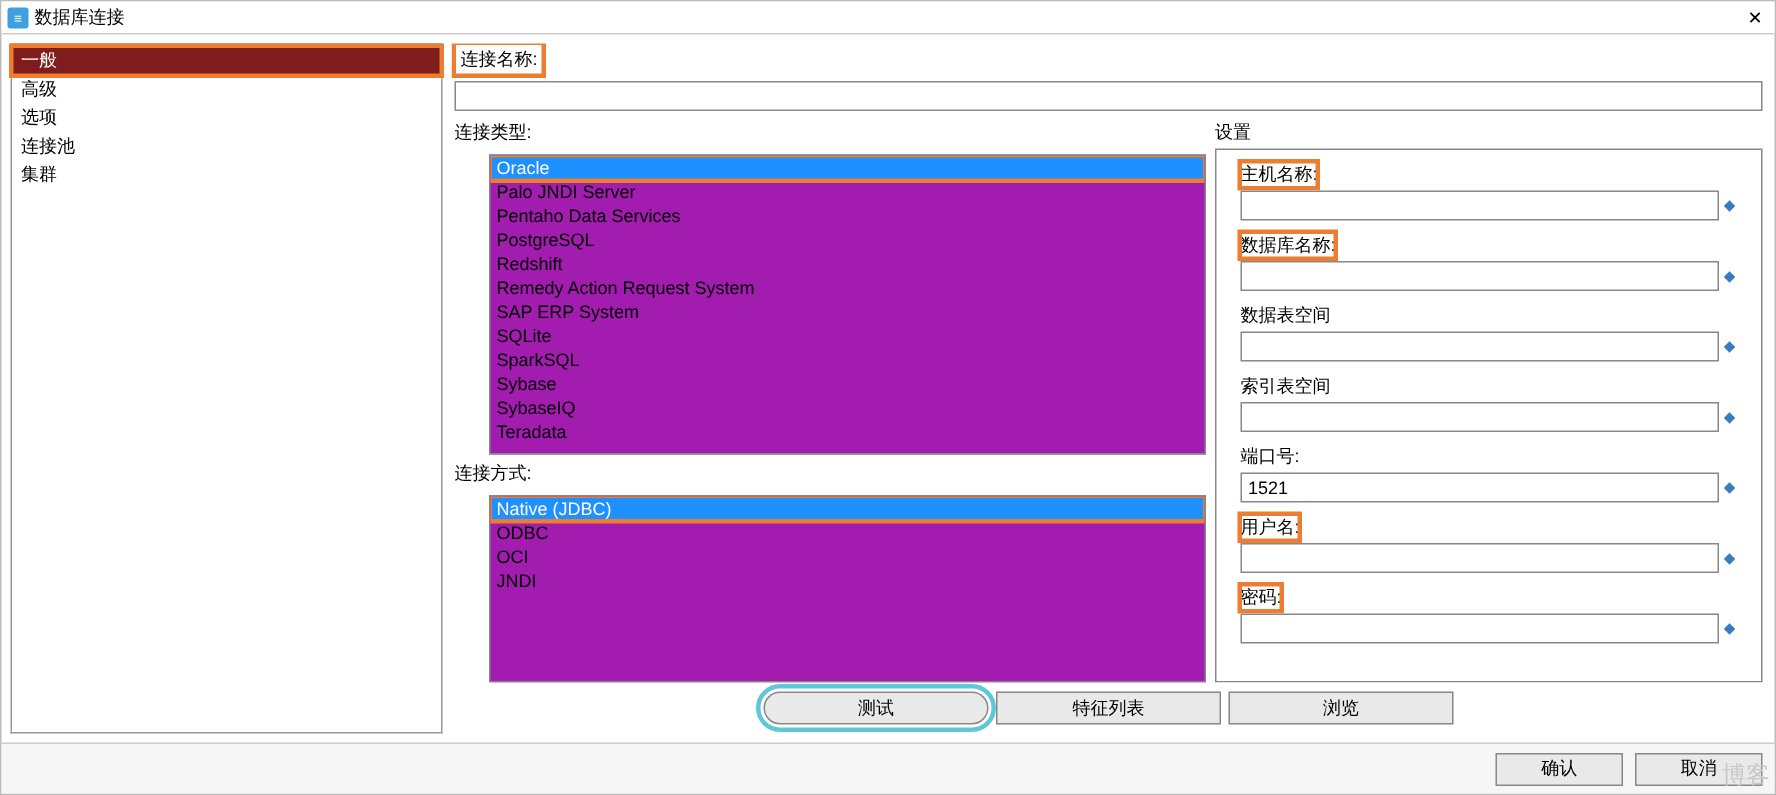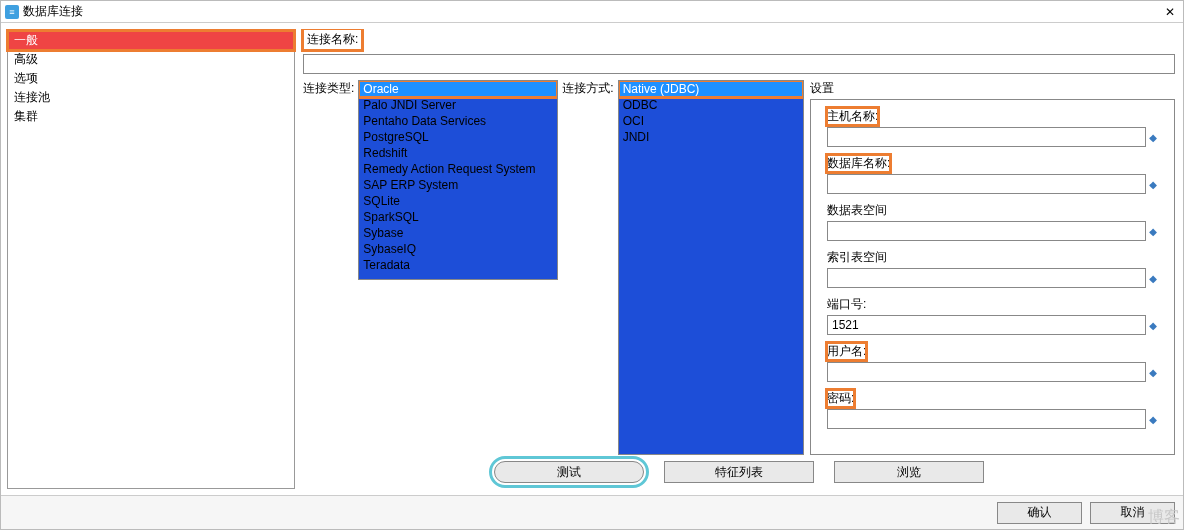--- a/index.html
+++ b/index.html
@@ -5,41 +5,41 @@
   * { box-sizing: border-box; font-family: "Microsoft YaHei", Tahoma, sans-serif; font-size: 12px; }
   body { margin: 0; background: #fff; }
   .window { width: 1184px; height: 530px; border: 1px solid #bbb; display: flex; flex-direction: column; }
   .titlebar { height: 22px; background: #fff; border-bottom: 1px solid #ccc; display: flex; align-items: center; padding: 0 4px; justify-content: space-between; }
   .titlebar-left { display: flex; align-items: center; gap: 4px; }
   .title-icon { width: 14px; height: 14px; background: #3fa0e0; border-radius: 2px; display:flex; align-items:center; justify-content:center; color:#fff; font-size:9px;}
   .titlebar-close { width:18px; text-align:center; cursor:pointer; }
   .body { flex: 1; display: flex; padding: 6px; gap:6px; overflow:hidden; }
   .sidebar { width: 288px; border: 1px solid #999; border-top: 2px solid #1a6fc7; background:#fff; display:flex; flex-direction:column; }
   .sidebar-item { padding: 1px 6px; cursor:pointer; }
-  .sidebar-item.selected { background:#ef4444; color:#fff; }
+  .sidebar-item.selected { background:#7f1d1d; color:#fff; }
   .main { flex:1; display:flex; flex-direction:column; overflow:hidden; }
   .row-top { display:flex; align-items:center; gap:6px; margin-bottom:4px; padding:0 2px;}
   .conn-name-lbl-wrap { padding:2px 4px; }
   .row-top-full { padding:0 2px; margin-bottom:6px;}
   .row-top-full input { width:100%; border:1px solid #888; height:20px; padding:0 4px; }
   .cols { flex:1; display:flex; gap:6px; overflow:hidden; padding:0 2px;}
-  .col-left { flex:1; display:flex; flex-direction:row; gap:4px; }
+  .col-left { flex:1; display:flex; flex-direction:column; gap:4px; }
   .col-right { width:365px; display:flex; flex-direction:column; }
   .list-lbl { margin-bottom:2px; }
-  .listbox { border:1px solid #888; flex:1; overflow-y:scroll; background:#1d4ed8; position:relative; min-height:40px;}
+  .listbox { border:1px solid #888; flex:1; overflow-y:scroll; background:#a21caf; position:relative; min-height:40px;margin-left:23px;}
   .listbox.type { height:200px; flex:0 0 200px; }
   .listbox.mode { flex:1; }
   .list-item { padding:0 4px; cursor:pointer; line-height:16px;}
   .list-item.selected { background:#1e90ff; color:#fff; }
   .settings-body { border:1px solid #888; flex:1; padding:6px 16px; overflow-y:auto;}
   .field-lbl { margin-top:2px; margin-bottom:2px; display:inline-block;}
   .field-row { display:flex; align-items:center; gap:2px; margin-bottom:6px;}
   .field-row input { flex:1; border:1px solid #888; height:20px; padding:0 4px; }
   .diamond { width:10px; height:10px; color:#3a7abf; font-size:10px; display:flex; align-items:center; justify-content:center; cursor:pointer;}
-  .button-row { height:34px; display:flex; align-items:center; justify-content:center; gap:20px; }
+  .button-row { height:34px; display:flex; align-items:center; justify-content:center; gap:5px; }
   .btn { width:150px; height:22px; border:1px solid #888; background:#e9e9e9; cursor:pointer; }
   .footer { height:34px; border-top:1px solid #ccc; display:flex; justify-content:flex-end; align-items:center; gap:8px; padding:0 8px; background:#f6f6f6;}
   .btn-sm { width:85px; height:22px; border:1px solid #888; background:#e9e9e9; cursor:pointer; }
   .hl-orange { outline:3px solid #ed7d31; outline-offset:-1px; }
   .hl-cyan { outline:3px solid #5fc7d6; border-radius:14px; outline-offset:2px;}
   
   .listbox::-webkit-scrollbar { width:16px; }
   .listbox::-webkit-scrollbar-track { background:#eee; }
   .listbox::-webkit-scrollbar-thumb { background:#c0c0c0; border:1px solid #999;}
   .watermark { position:absolute; right:4px; bottom:2px; color:#c8c8c8; font-size:16px; pointer-events:none;}

